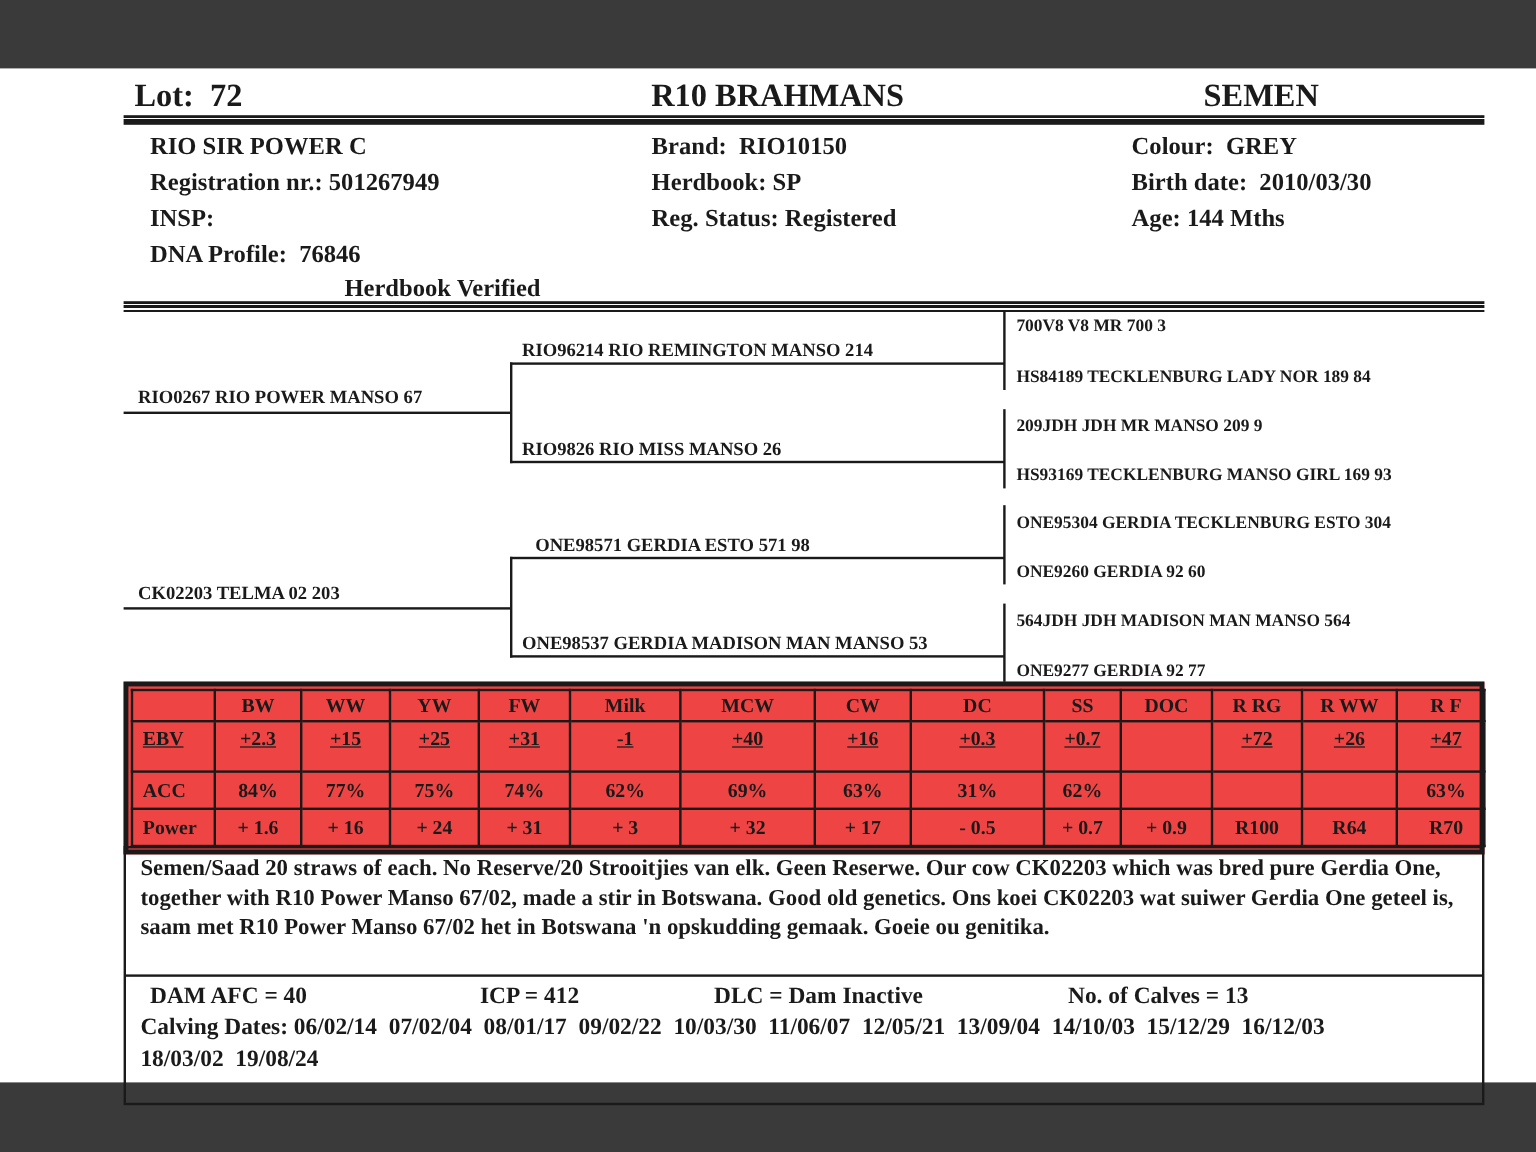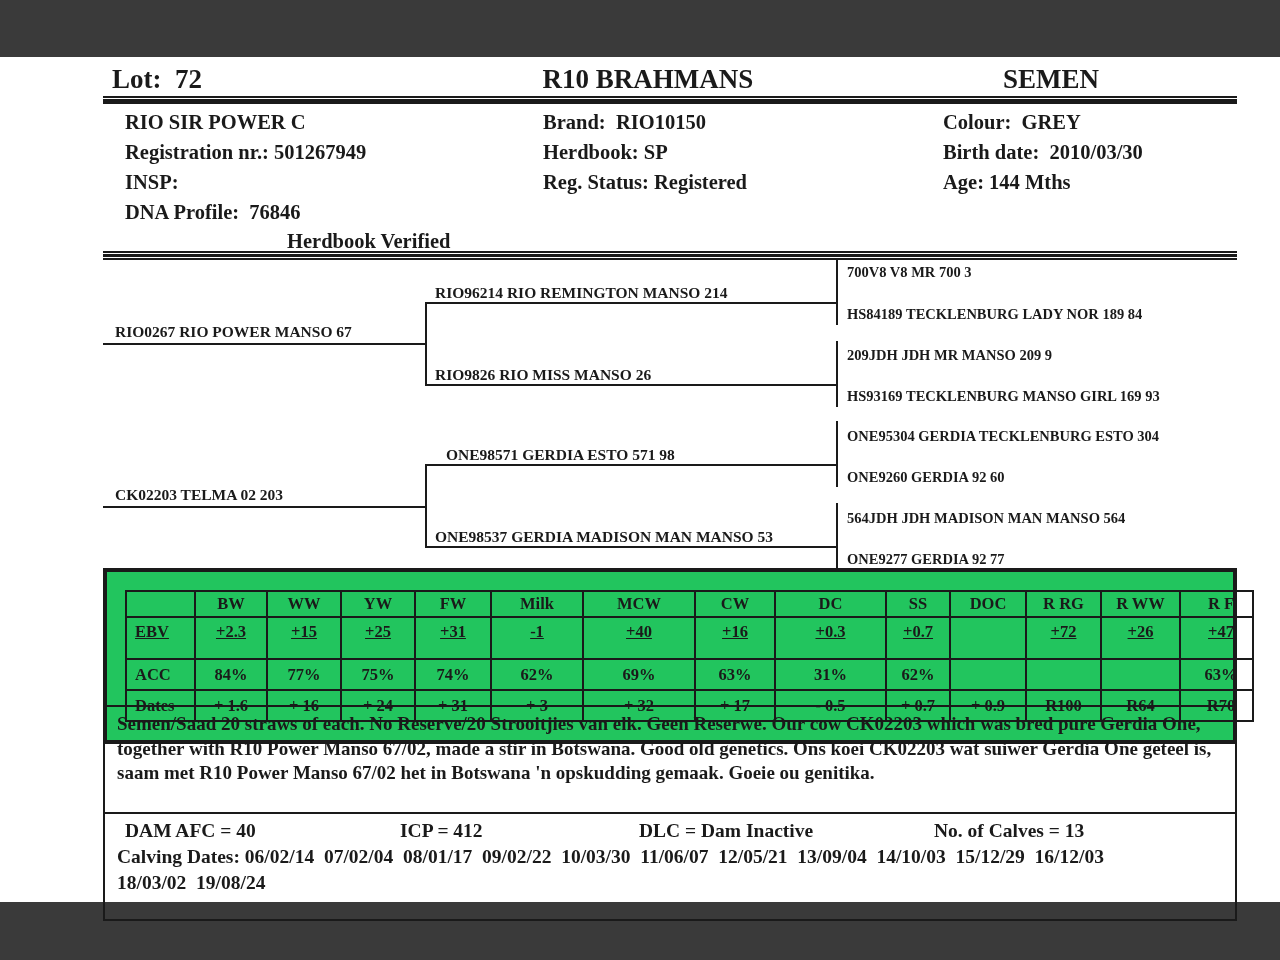--- a/index.html
+++ b/index.html
@@ -18,37 +18,37 @@
   .rule-b{position:absolute;left:103px;width:1134px;height:9px;
           background:linear-gradient(to bottom,#1a1a1a 0 2px,#fff 2px 3px,#1a1a1a 3px 6px,#fff 6px 7px,#1a1a1a 7px 9px);}
 
   .info{font-size:20.5px;line-height:30px;}
 
   .ped{font-size:15.5px;line-height:17px;}
   .ped3{font-size:14.5px;line-height:16px;}
   .pl{position:absolute;background:#1a1a1a;}
 
   .tblwrap{position:absolute;left:103px;top:568px;width:1134px;box-sizing:border-box;
-           border:4px solid #1a1a1a;padding:18px;background:#22c55e;}
+           border:4px solid #1a1a1a;padding:2px;background:#ef4444;}
   table{width:100%;border-collapse:collapse;table-layout:fixed;}
   th,td{border:2px solid #1a1a1a;font-size:16.5px;font-weight:bold;text-align:center;
         font-family:"Liberation Serif","DejaVu Serif",serif;padding:0;overflow:hidden;}
   th{height:24px;}
   tr.r-ebv td{height:36px;vertical-align:top;padding-top:4px;text-decoration:underline;}
   tr.r-acc td{height:29px;}
   tr.r-breed td{height:29px;}
   td.lblcol,th.lblcol{text-align:left;padding-left:8px;}
   td.lastcol,th.lastcol{text-align:center;padding-left:9px;}
 
   .descbox{position:absolute;left:103px;top:705px;width:1134px;height:216px;box-sizing:border-box;
            border:2px solid #1a1a1a;overflow:hidden;}
   .desc-par{padding:5px 12px 4px 12px;font-size:19px;line-height:24.5px;border-bottom:2px solid #1a1a1a;
             min-height:96px;}
   .statsrow{display:flex;padding:4px 12px 0 20px;font-size:19.5px;line-height:26px;}
-  .statsrow .s1{width:275px;} .statsrow .s2{width:195px;} .statsrow .s3{width:295px;margin-left:44px;}
+  .statsrow .s1{width:275px;} .statsrow .s2{width:195px;} .statsrow .s3{width:295px;}
   .calv{padding:0 12px;font-size:19.5px;line-height:26px;}
 </style>
 </head>
 <body>
 
 <div class="screen">
 
   <div class="bar top"></div>
   <div class="bar bottom"></div>
 
@@ -171,21 +171,21 @@
             <td>69%</td>
             <td>63%</td>
             <td>31%</td>
             <td>62%</td>
             <td></td>
             <td></td>
             <td></td>
             <td class="lastcol">63%</td>
           </tr>
           <tr class="r-breed">
-            <td class="lblcol">Dates</td>
+            <td class="lblcol">Power</td>
             <td>+ 1.6</td>
             <td>+ 16</td>
             <td>+ 24</td>
             <td>+ 31</td>
             <td>+ 3</td>
             <td>+ 32</td>
             <td>+ 17</td>
             <td>- 0.5</td>
             <td>+ 0.7</td>
             <td>+ 0.9</td>

